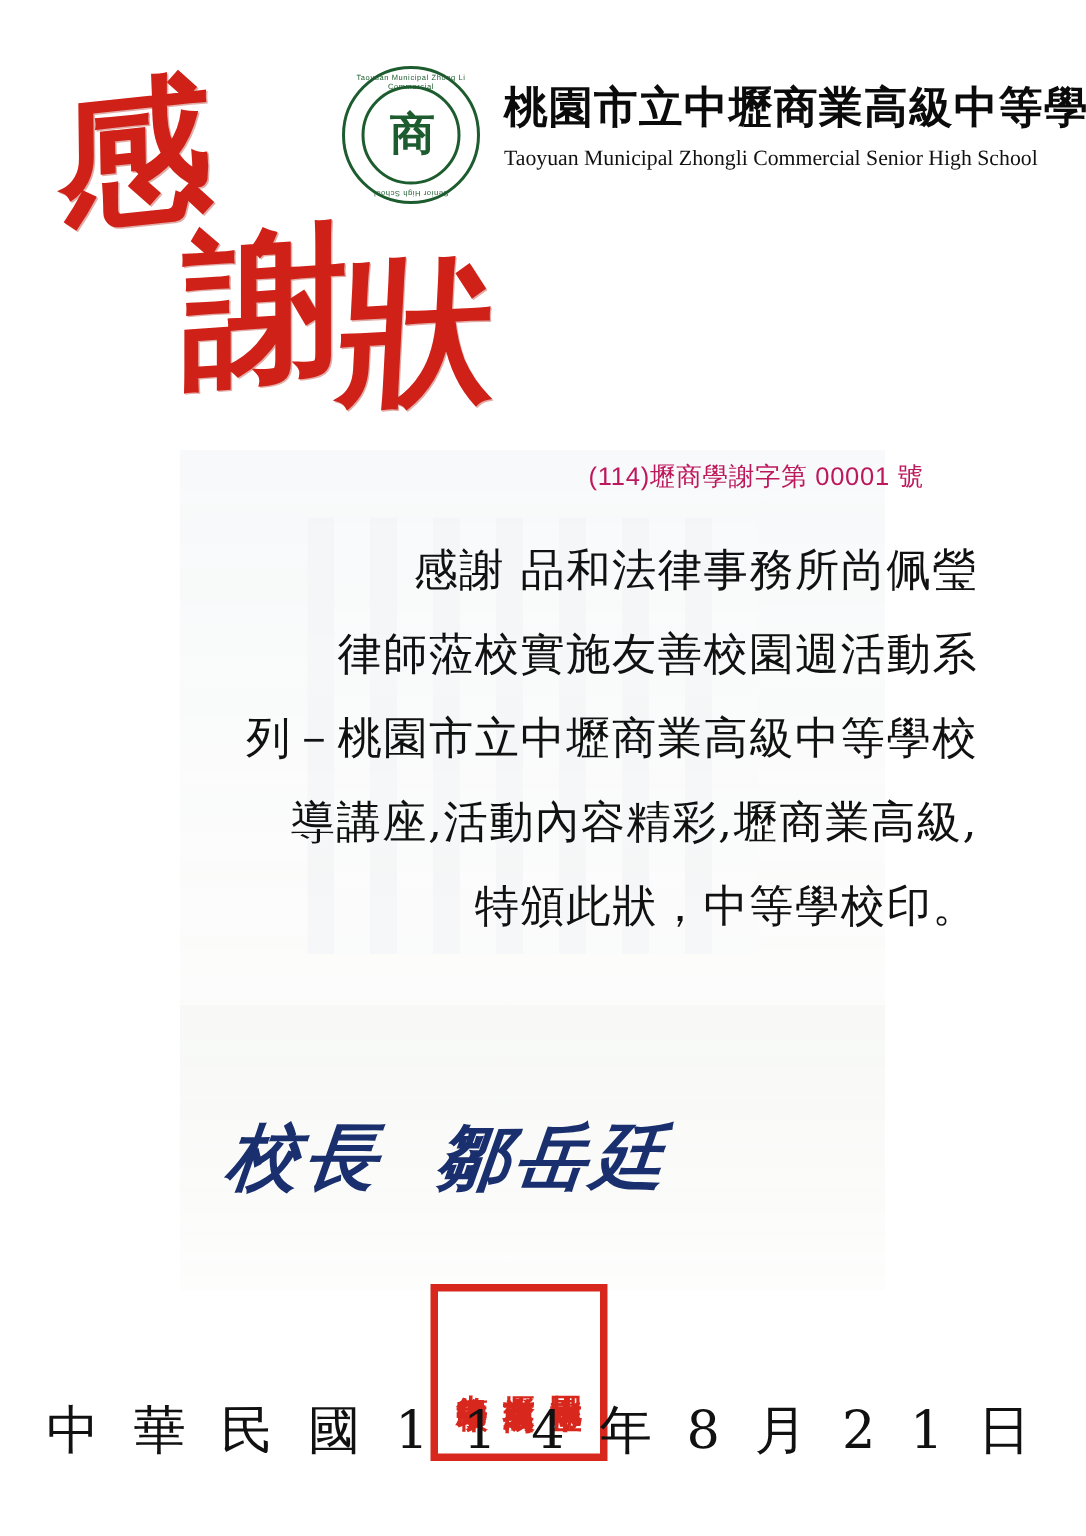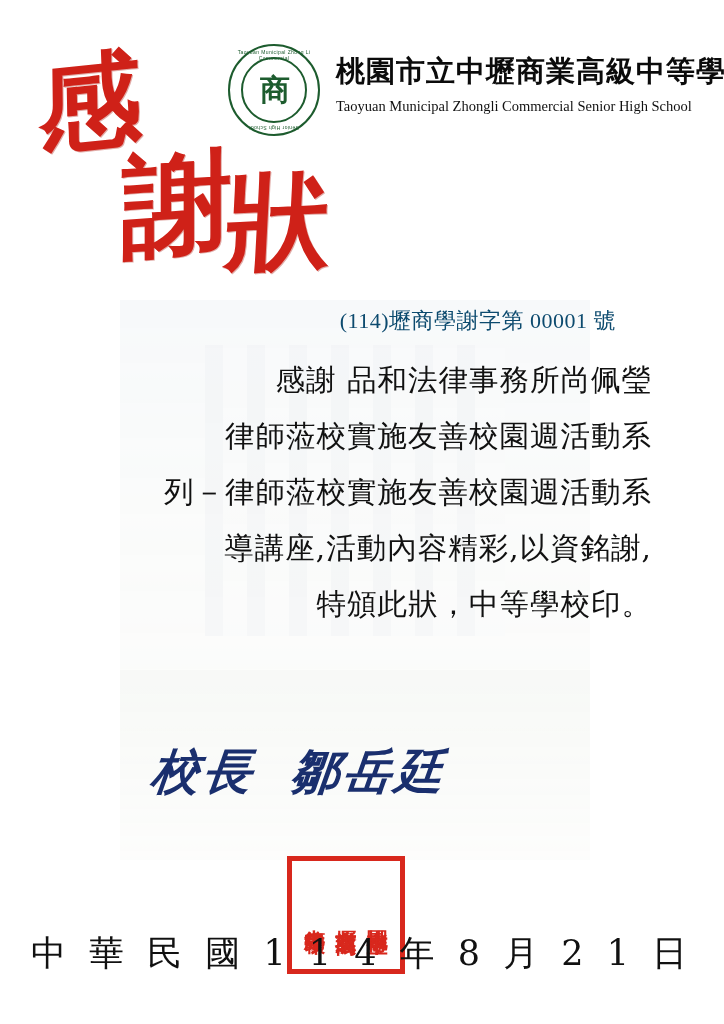--- a/index.html
+++ b/index.html
@@ -174,24 +174,24 @@
     left: 196px; top: 128px;
     font-size: 104px;
     transform: rotate(-3deg) skewX(-6deg);
   }
 
   
   .serial {
     position: absolute;
     right: 108px;
     top: 306px;
-    font-size: 22px;
-    font-family: Liberation Serif, serif;
+    font-size: 17px;
+    font-family: Liberation Sans, sans-serif;
     letter-spacing: 0.5px;
-    color: #0c4a6e;
+    color: #be185d;
     white-space: nowrap;
   }
 
   
   .body-text {
     position: absolute;
     left: 72px;
     top: 352px;
     width: 580px;
     font-size: 29.5px;
@@ -297,22 +297,22 @@
     <span class="bt-1">感</span>
     <span class="bt-2">謝</span>
     <span class="bt-3">狀</span>
   </div>
 
   <div class="serial">(114)壢商學謝字第 00001 號</div>
 
   <div class="body-text">
     <p>感謝 品和法律事務所尚佩瑩</p>
     <p class="cont">律師蒞校實施友善校園週活動系</p>
-    <p class="cont">列－律師蒞校實施友善校園週活動系</p>
-    <p class="cont">導講座,活動內容精彩,以資銘謝,</p>
+    <p class="cont">列－桃園市立中壢商業高級中等學校</p>
+    <p class="cont">導講座,活動內容精彩,壢商業高級,</p>
     <p class="cont">特頒此狀，中等學校印。</p>
   </div>
 
   <div class="signature">
     <span class="sig-role">校長</span><span class="sig-name">鄒岳廷</span>
   </div>
 
   <div class="seal">
     <div class="seal-inner">
       <div class="seal-col">桃園市立中</div>

